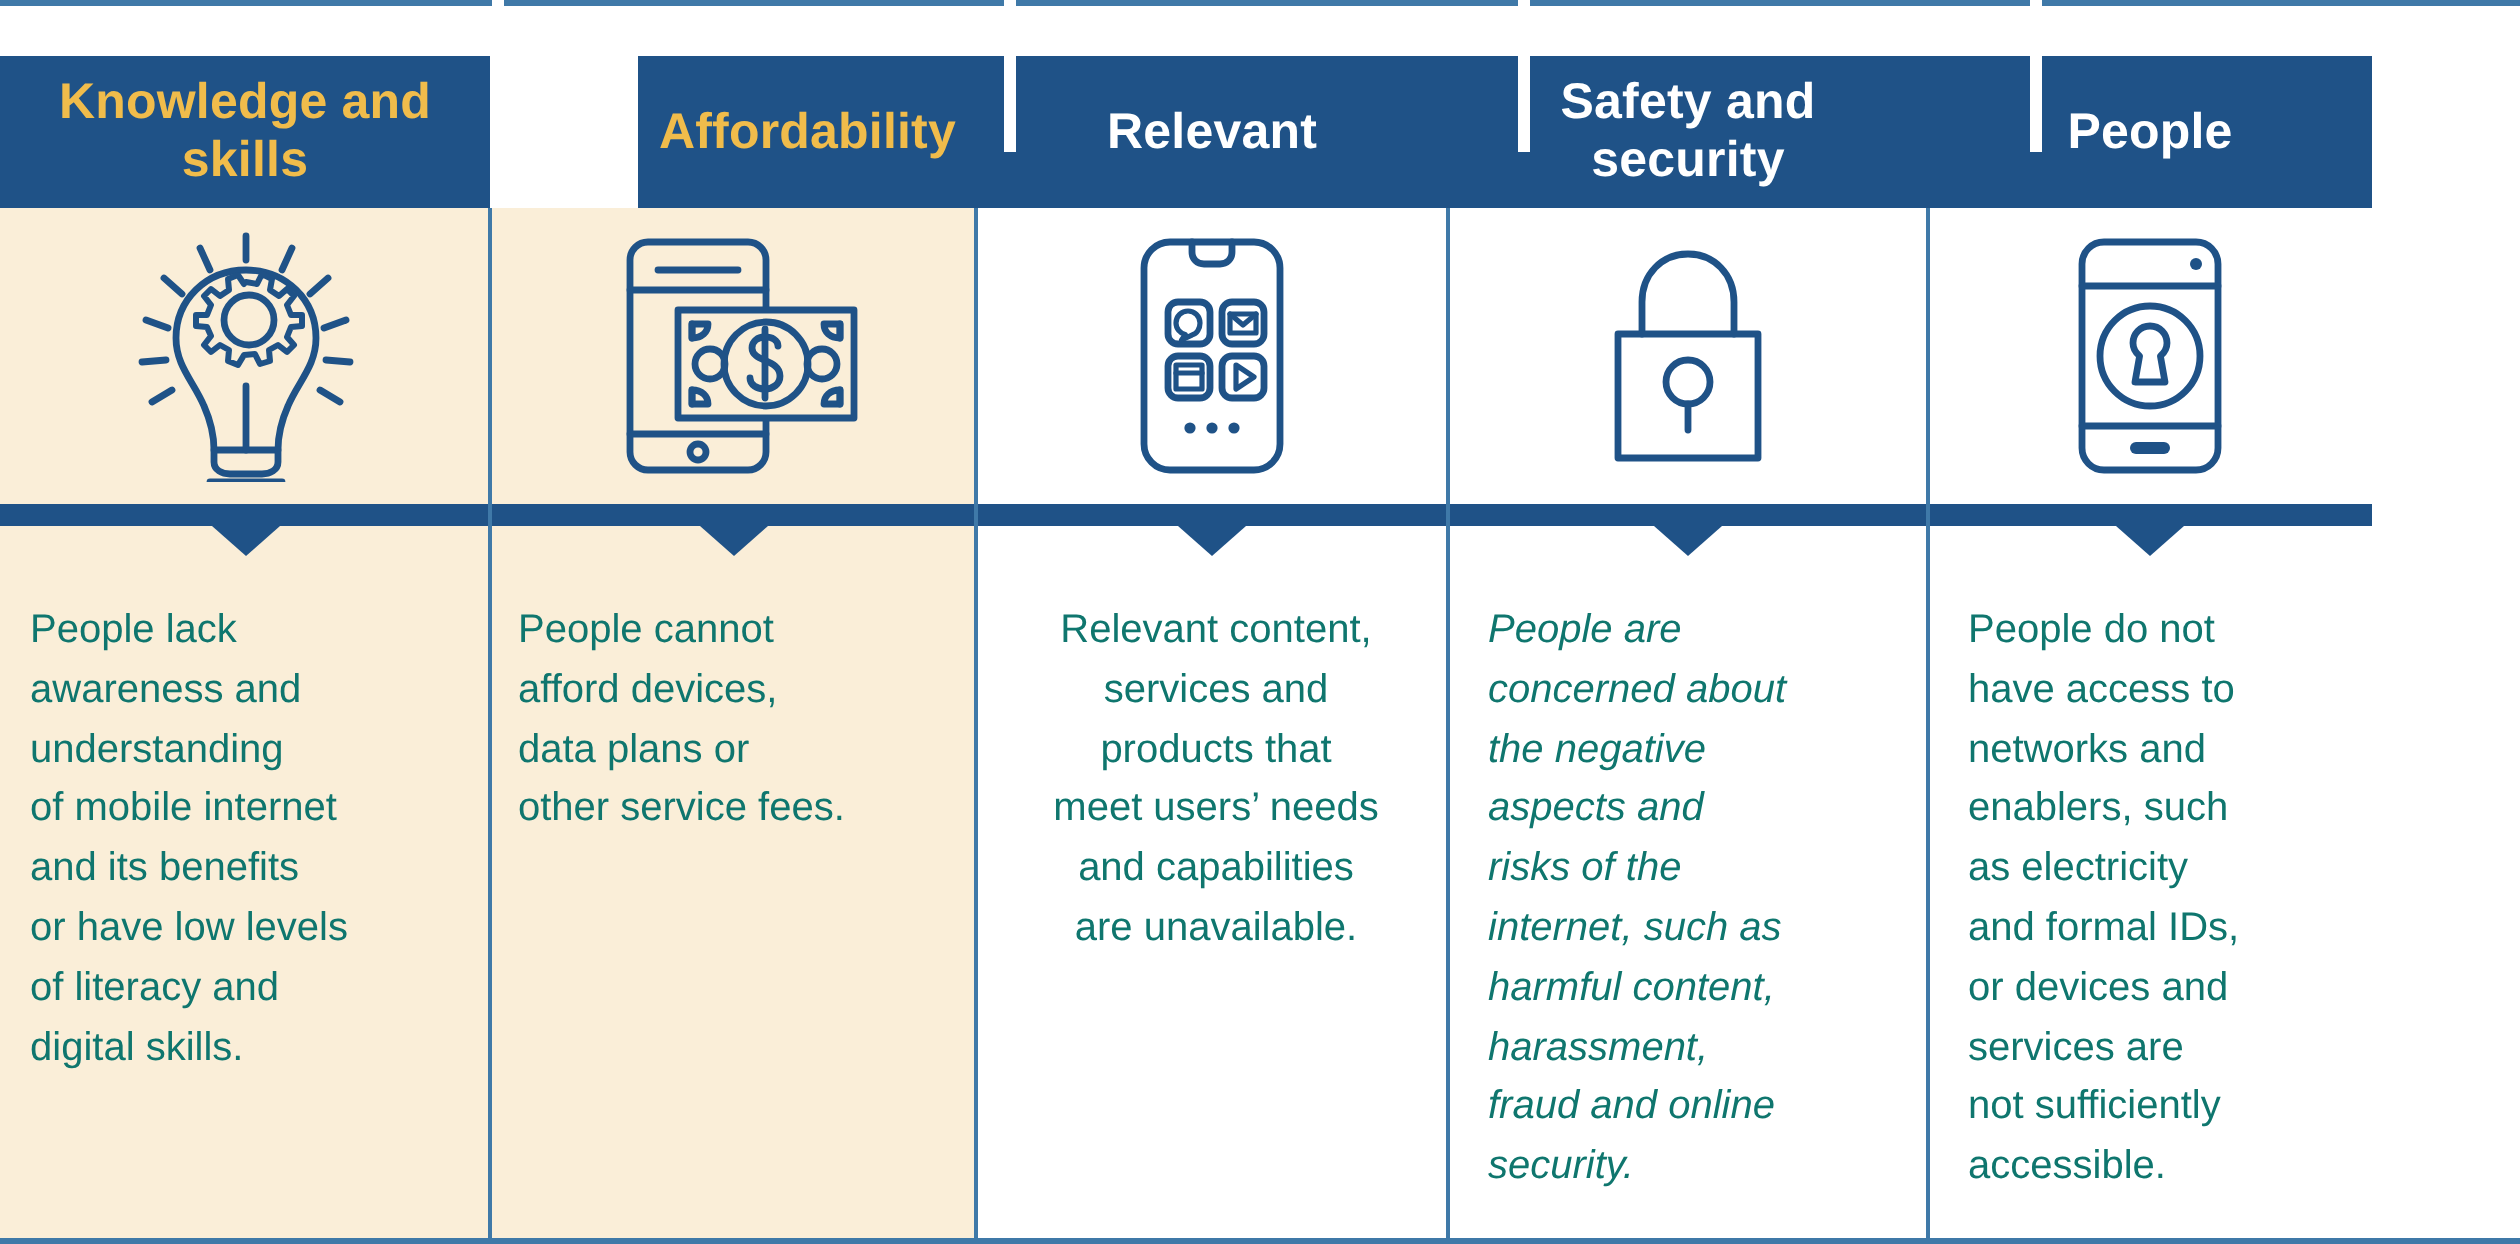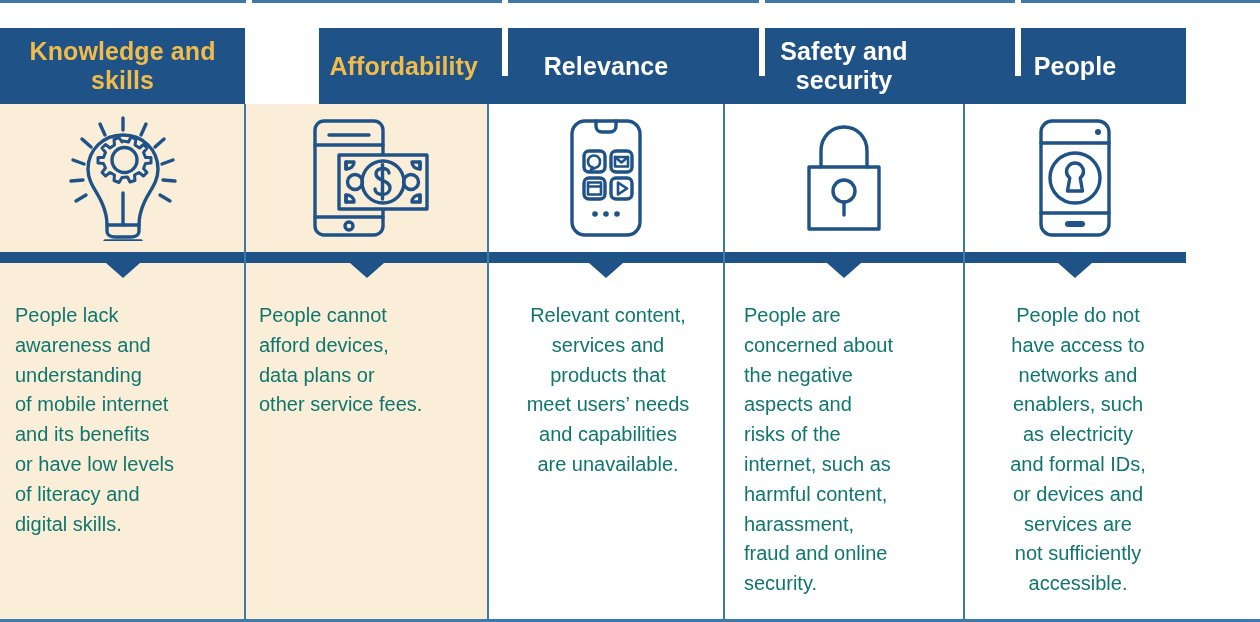--- a/index.html
+++ b/index.html
@@ -158,22 +158,22 @@
 
   .c1 .bar { width: 245px; }
   .c2 .bar { width: 243px; }
   .c3 .bar { width: 236px; }
   .c4 .bar { width: 240px; }
   .c5 .bar { width: 222px; }
 
   .c1 .desc { padding-left: 15px; }
   .c2 .desc { }
   .c3 .desc { padding-left: 18px; text-align: center; }
-  .c4 .desc { padding-left: 20px; }
-  .c5 .desc { padding-left: 20px; text-align: center; }
+  .c4 .desc { padding-left: 20px; font-style: italic; }
+  .c5 .desc { padding-left: 20px; }
 
   svg { display: block; }
 </style>
 </head>
 <body>
 
 <div id="infographic">
 
   <div class="edge-rule top"></div>
 
@@ -273,21 +273,21 @@
         </div>
         <div class="desc">People cannot
 afford devices,
 data plans or
 other service fees.</div>
       </div>
     </div>
 
     <div class="column c3">
       <div class="col-header accent-white">
-        <div class="title">Relevance</div>
+        <div class="title">Relevant</div>
       </div>
       <div class="col-body tint-plain">
         <div class="icon-area">
           <span>
             <svg width="76" height="122" viewBox="0 0 76 122" fill="none" stroke="#1f5287" stroke-width="3.4" stroke-linecap="round" stroke-linejoin="round">
               <rect x="4" y="4" width="68" height="114" rx="13"></rect>
               <path d="M28 4 L28 9 C28 12.5 30.5 15 34 15 L42 15 C45.5 15 48 12.5 48 9 L48 4"></path>
 
               <rect x="16" y="34" width="21" height="21" rx="5"></rect>
               <rect x="43" y="34" width="21" height="21" rx="5"></rect>

